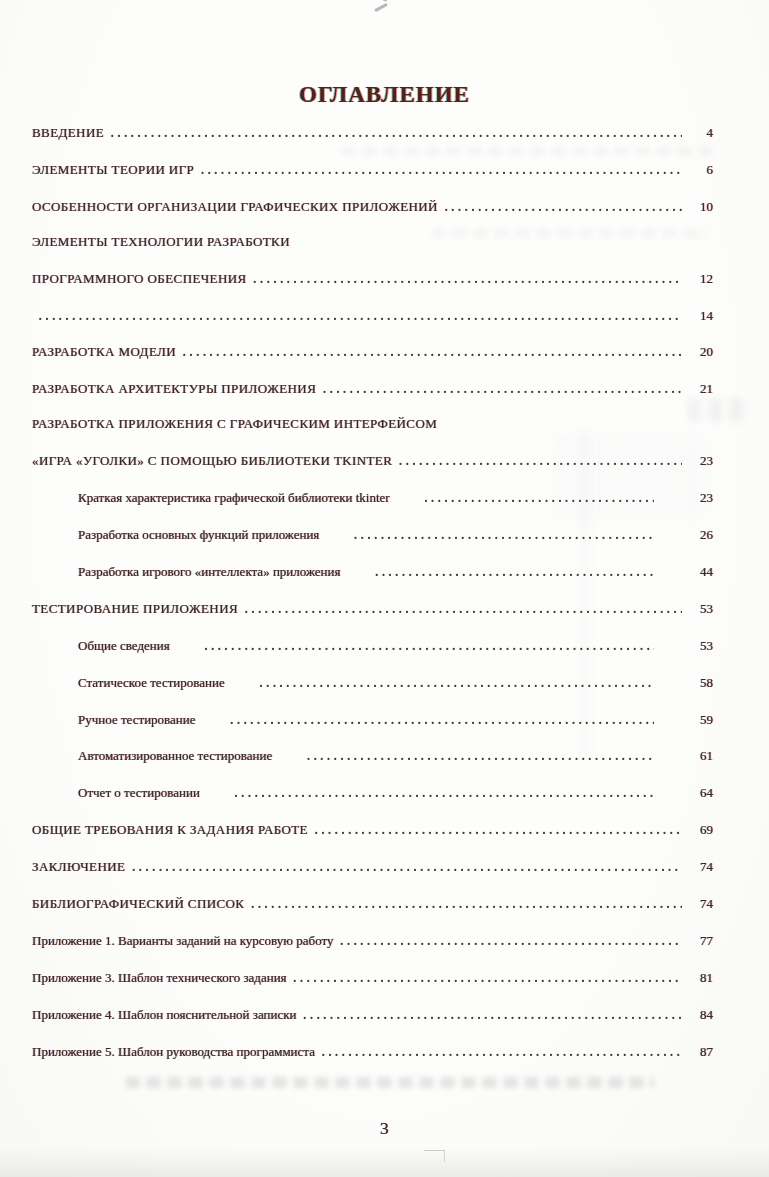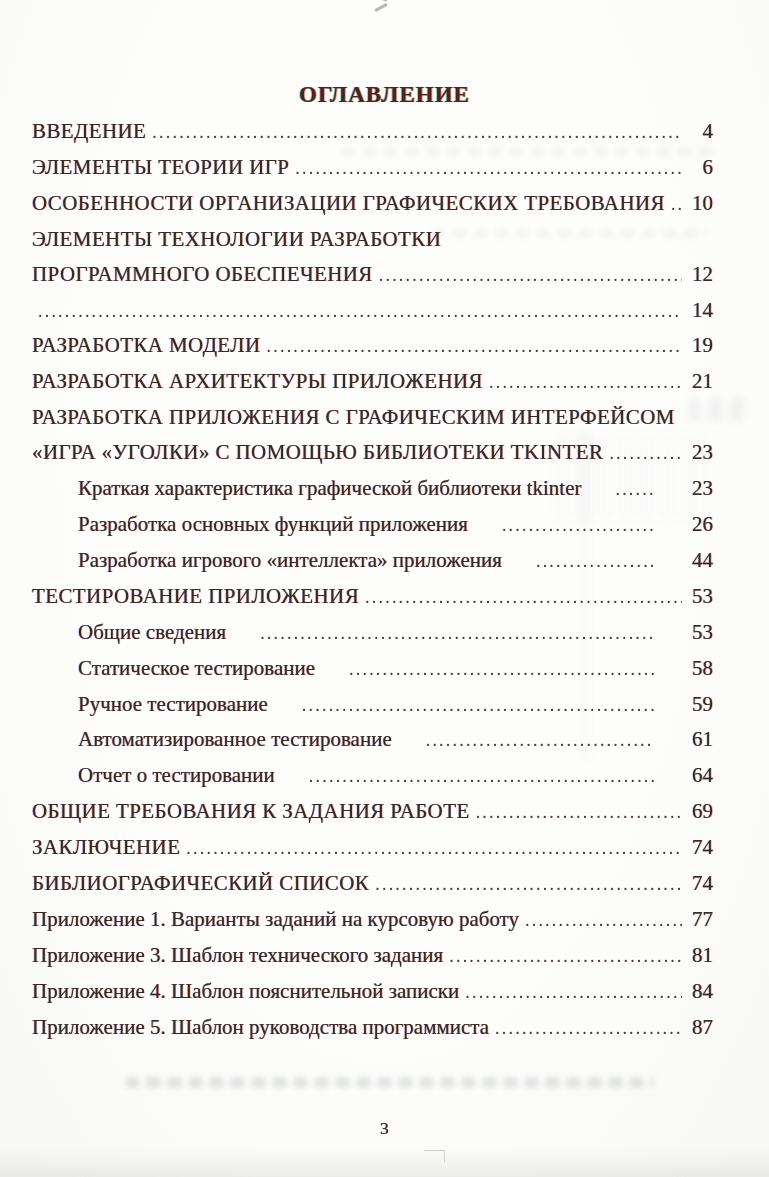--- a/index.html
+++ b/index.html
@@ -40,21 +40,21 @@
       -1px 0 0 rgba(20,130,120,0.42),
       0 0 0.7px rgba(80,40,30,0.4);
   }
   .toc{
     margin-top:4px;
     padding:0 56px 0 32px;
   }
   .toc-row{
     display:flex;
     align-items:baseline;
-    font-size:21px;
+    font-size:13px;
     line-height:34.9px;
     white-space:nowrap;
   }
   .toc-row.caps .toc-text{letter-spacing:0.4px;}
   .toc-row.sub{padding-left:46px;gap:28px;}
   .toc-text{flex:0 0 auto;}
   .leader{
     flex:1 1 auto;
     overflow:hidden;
     white-space:nowrap;
@@ -131,40 +131,40 @@
         <span class="toc-text chroma">ВВЕДЕНИЕ</span>
         <span class="leader"></span>
         <span class="toc-page chroma">4</span>
       </div>
       <div class="toc-row caps">
         <span class="toc-text chroma">ЭЛЕМЕНТЫ ТЕОРИИ ИГР</span>
         <span class="leader"></span>
         <span class="toc-page chroma">6</span>
       </div>
       <div class="toc-row caps">
-        <span class="toc-text chroma">ОСОБЕННОСТИ ОРГАНИЗАЦИИ ГРАФИЧЕСКИХ ТРЕБОВАНИЯ</span>
+        <span class="toc-text chroma">ОСОБЕННОСТИ ОРГАНИЗАЦИИ ГРАФИЧЕСКИХ ПРИЛОЖЕНИЙ</span>
         <span class="leader"></span>
         <span class="toc-page chroma">10</span>
       </div>
       <div class="toc-row caps">
         <span class="toc-text chroma">ЭЛЕМЕНТЫ ТЕХНОЛОГИИ РАЗРАБОТКИ</span>
       </div>
       <div class="toc-row caps">
         <span class="toc-text chroma">ПРОГРАММНОГО ОБЕСПЕЧЕНИЯ</span>
         <span class="leader"></span>
         <span class="toc-page chroma">12</span>
       </div>
       <div class="toc-row caps">
         <span class="leader"></span>
         <span class="toc-page chroma">14</span>
       </div>
       <div class="toc-row caps">
         <span class="toc-text chroma">РАЗРАБОТКА МОДЕЛИ</span>
         <span class="leader"></span>
-        <span class="toc-page chroma">19</span>
+        <span class="toc-page chroma">20</span>
       </div>
       <div class="toc-row caps">
         <span class="toc-text chroma">РАЗРАБОТКА АРХИТЕКТУРЫ ПРИЛОЖЕНИЯ</span>
         <span class="leader"></span>
         <span class="toc-page chroma">21</span>
       </div>
       <div class="toc-row caps">
         <span class="toc-text chroma">РАЗРАБОТКА ПРИЛОЖЕНИЯ С ГРАФИЧЕСКИМ ИНТЕРФЕЙСОМ</span>
       </div>
       <div class="toc-row caps">

